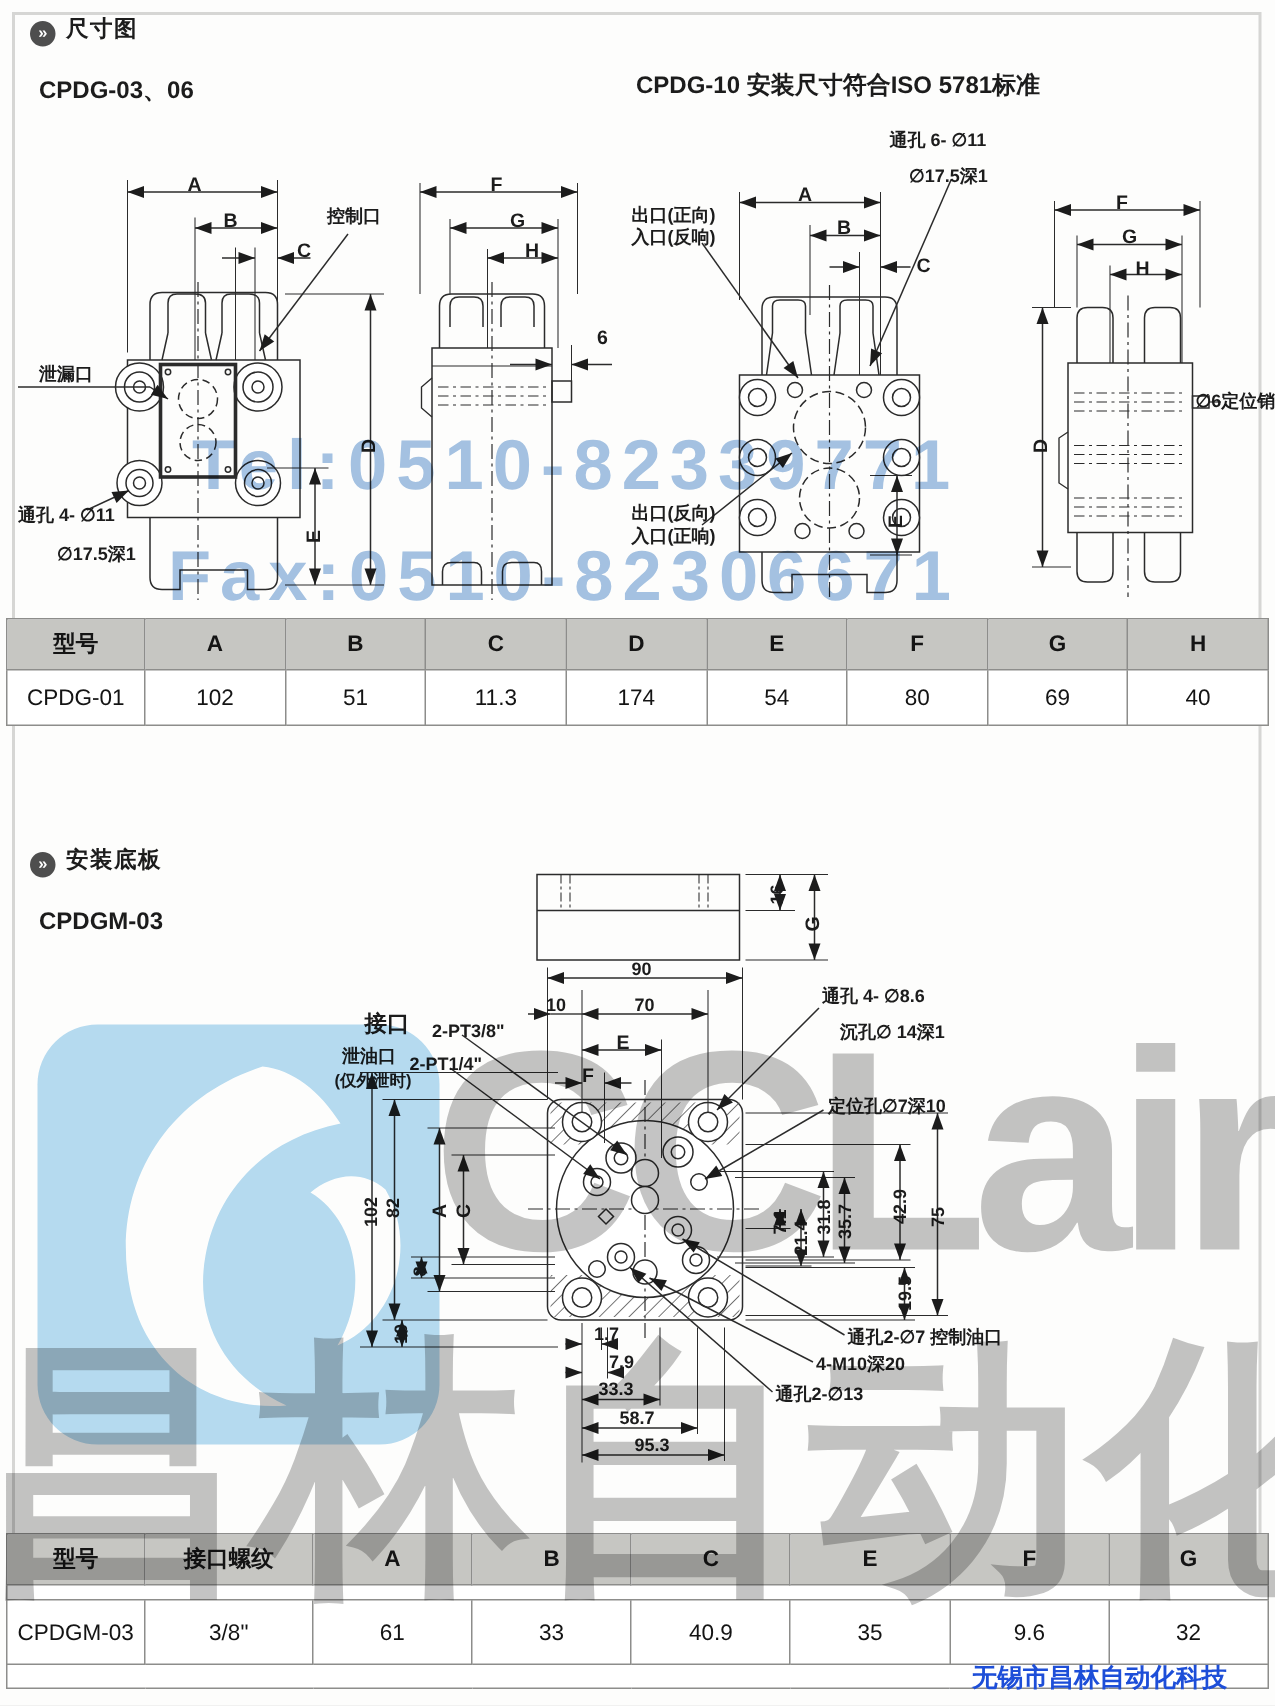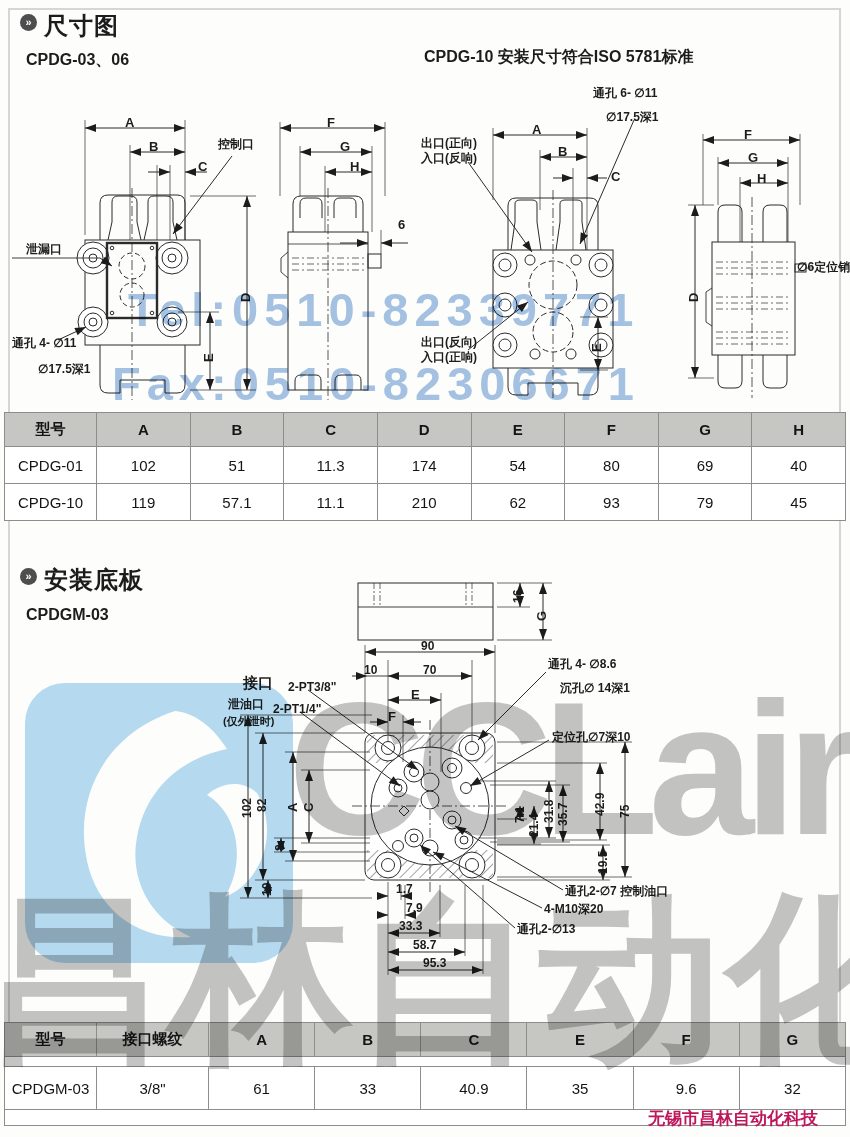--- a/index.html
+++ b/index.html
@@ -1,19 +1,19 @@
 <!DOCTYPE html>
 <html><head>
 <meta charset="utf-8">
 <style>
   html,body{margin:0;padding:0;background:#e8e8e8;}
   #page{position:relative;width:850px;height:1137px;background:#fdfdfc;overflow:hidden;
         font-family:"Liberation Sans",sans-serif;color:#1c1c1c;}
   .frame{position:absolute;background:#d6d6d4;}
-  .h1{position:absolute;font-size:24px;font-weight:bold;letter-spacing:1px;}
+  .h1{position:absolute;font-size:15px;font-weight:bold;letter-spacing:1px;}
   .h2{position:absolute;font-size:16px;font-weight:bold;}
   .bullet{position:absolute;width:17px;height:17px;border-radius:50%;background:#4e4e4e;color:#fff;
           font-size:11px;font-weight:bold;text-align:center;line-height:17px;}
   .lb{position:absolute;font-weight:bold;font-size:12px;line-height:1;white-space:nowrap;color:#1c1c1c;}
   .dimL{font-size:13px;}
   .cn{font-size:12px;}
   .sm{font-size:11px;}
   .rot{transform:rotate(-90deg);transform-origin:0 0;}
   svg.art{position:absolute;left:0;top:0;z-index:10;}
   .lbl-layer{position:absolute;left:0;top:0;width:850px;height:1137px;z-index:11;}
@@ -28,21 +28,21 @@
   
   #wm-logo{position:absolute;left:25px;top:683px;width:268px;height:280px;background:#b7dcf2;
            border-radius:40px;mix-blend-mode:multiply;z-index:20;}
   #wm-brand{position:absolute;left:288px;top:664px;font-size:190px;font-weight:bold;color:#8a8a8a;
             opacity:.5;letter-spacing:-10px;mix-blend-mode:multiply;z-index:20;line-height:1.1;}
   #wm-cn{position:absolute;left:-15px;top:888px;font-size:182px;font-weight:bold;color:#8a8a8a;
          opacity:.5;letter-spacing:3px;mix-blend-mode:multiply;z-index:20;line-height:1;white-space:nowrap;}
   .wm-blue{position:absolute;font-size:47px;font-weight:bold;color:#7ea9d8;opacity:.7;
            letter-spacing:6px;mix-blend-mode:multiply;z-index:25;white-space:nowrap;}
   #footer-company{position:absolute;left:648px;top:1107px;font-size:17px;font-weight:bold;
-                  color:#be185d;z-index:30;white-space:nowrap;}
+                  color:#1d4ed8;z-index:30;white-space:nowrap;}
 </style>
 </head>
 <body>
 
 <div id="page">
 
   <div class="frame" style="left:8px;top:8px;width:832px;height:2px"></div>
   <div class="frame" style="left:8px;top:8px;width:2px;height:1090px"></div>
   <div class="frame" style="left:839px;top:8px;width:2px;height:1090px"></div>
 
@@ -457,31 +457,20 @@
       <td>CPDG-01</td>
       <td>102</td>
       <td>51</td>
       <td>11.3</td>
       <td>174</td>
       <td>54</td>
       <td>80</td>
       <td>69</td>
       <td>40</td>
     </tr>
-    <tr>
-      <td>CPDG-10</td>
-      <td>119</td>
-      <td>57.1</td>
-      <td>11.1</td>
-      <td>210</td>
-      <td>62</td>
-      <td>93</td>
-      <td>79</td>
-      <td>45</td>
-    </tr>
   </tbody>
     </table>
 
   <table class="dtable" id="t2" style="left:4px;top:1022px;width:842px">
     <colgroup>
         <col style="width:92px">
         <col style="width:112px">
         <col>
         <col>
         <col>

